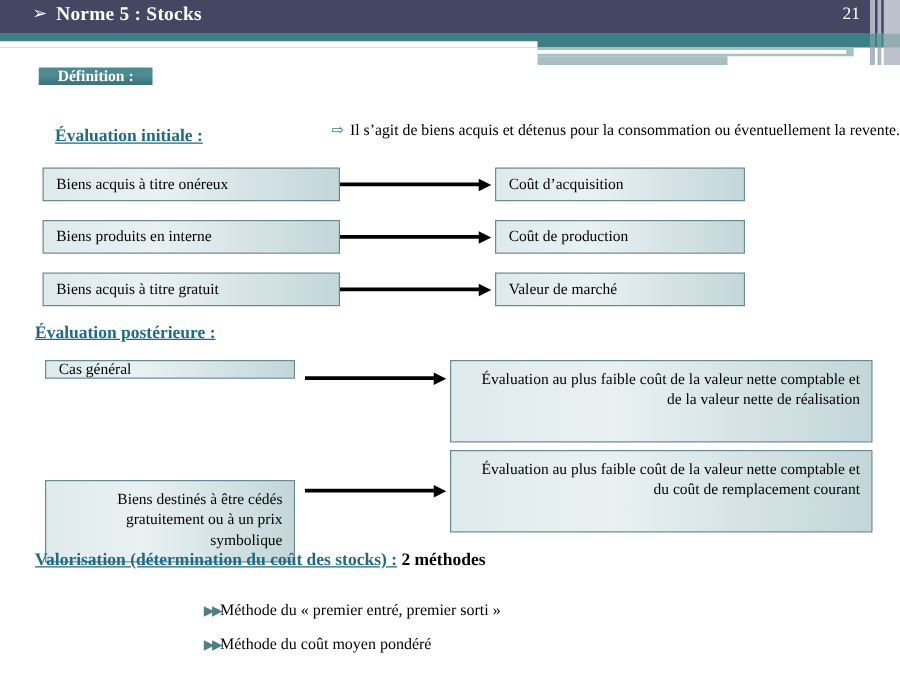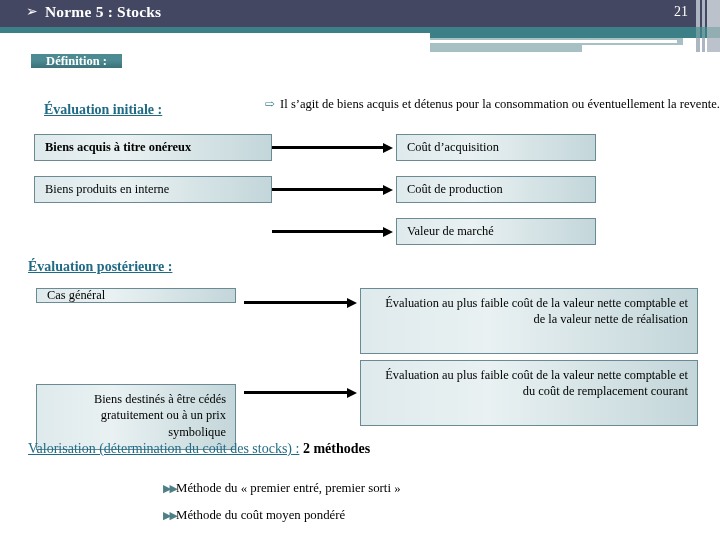--- a/index.html
+++ b/index.html
@@ -159,21 +159,21 @@
     font-size: 12.4px;
     color: #000000;
     padding: 4px 9px 4px 10px;
     line-height: 1.32;
     display: flex;
     align-items: center;
   }
   .fbox.multiline { align-items: flex-start; padding-top: 6px; }
 
   
-  #box-l1 { left: 34px; top: 134px; width: 238px; height: 27px; font-weight: bold; }
+  #box-l1 { left: 34px; top: 134px; width: 238px; height: 27px; }
   #box-l2 { left: 34px; top: 176px; width: 238px; height: 27px; }
   #box-l3 { left: 34px; top: 218px; width: 238px; height: 27px; }
   
   #box-r1 { left: 396px; top: 134px; width: 200px; height: 27px; }
   #box-r2 { left: 396px; top: 176px; width: 200px; height: 27px; }
   #box-r3 { left: 396px; top: 218px; width: 200px; height: 27px; }
 
   
   #box-p1 { left: 36px; top: 288px; width: 200px; height: 15px; }
   #box-p2 { left: 36px; top: 360px; width: 200px; height: 66px; margin-top: 24px; }
@@ -206,21 +206,21 @@
 
   
   .valorisation {
     position: absolute;
     left: 28px; top: 441px;
     font-size: 14px;
     white-space: nowrap;
   }
   .valorisation .vt-link {
     color: #1f6b86;
-    font-weight: normal;
+    font-weight: bold;
     text-decoration: underline;
   }
   .valorisation .vt-tail {
     color: #000000;
     font-weight: bold;
   }
 
   .method-list {
     position: absolute;
     left: 150px; top: 481px;
@@ -269,20 +269,21 @@
 
   <div class="def-badge">Définition :</div>
   <div class="def-text">
     <span class="def-icon">⇨</span><span>Il s’agit de biens acquis et détenus pour la consommation ou éventuellement la revente.</span>
   </div>
 
   <div class="section-title" id="sec-initiale">Évaluation initiale :</div>
 
   <div class="fbox" id="box-l1">Biens acquis à titre onéreux</div>
   <div class="fbox" id="box-l2">Biens produits en interne</div>
+  <div class="fbox" id="box-l3">Biens acquis à titre gratuit</div>
 
   <div class="arrow" id="arr-1"></div>
   <div class="arrow" id="arr-2"></div>
   <div class="arrow" id="arr-3"></div>
 
   <div class="fbox" id="box-r2">Coût de production</div>
   <div class="fbox" id="box-r1">Coût d’acquisition</div>
   <div class="fbox" id="box-r3">Valeur de marché</div>
 
   <div class="section-title" id="sec-posterieure">Évaluation postérieure :</div>

